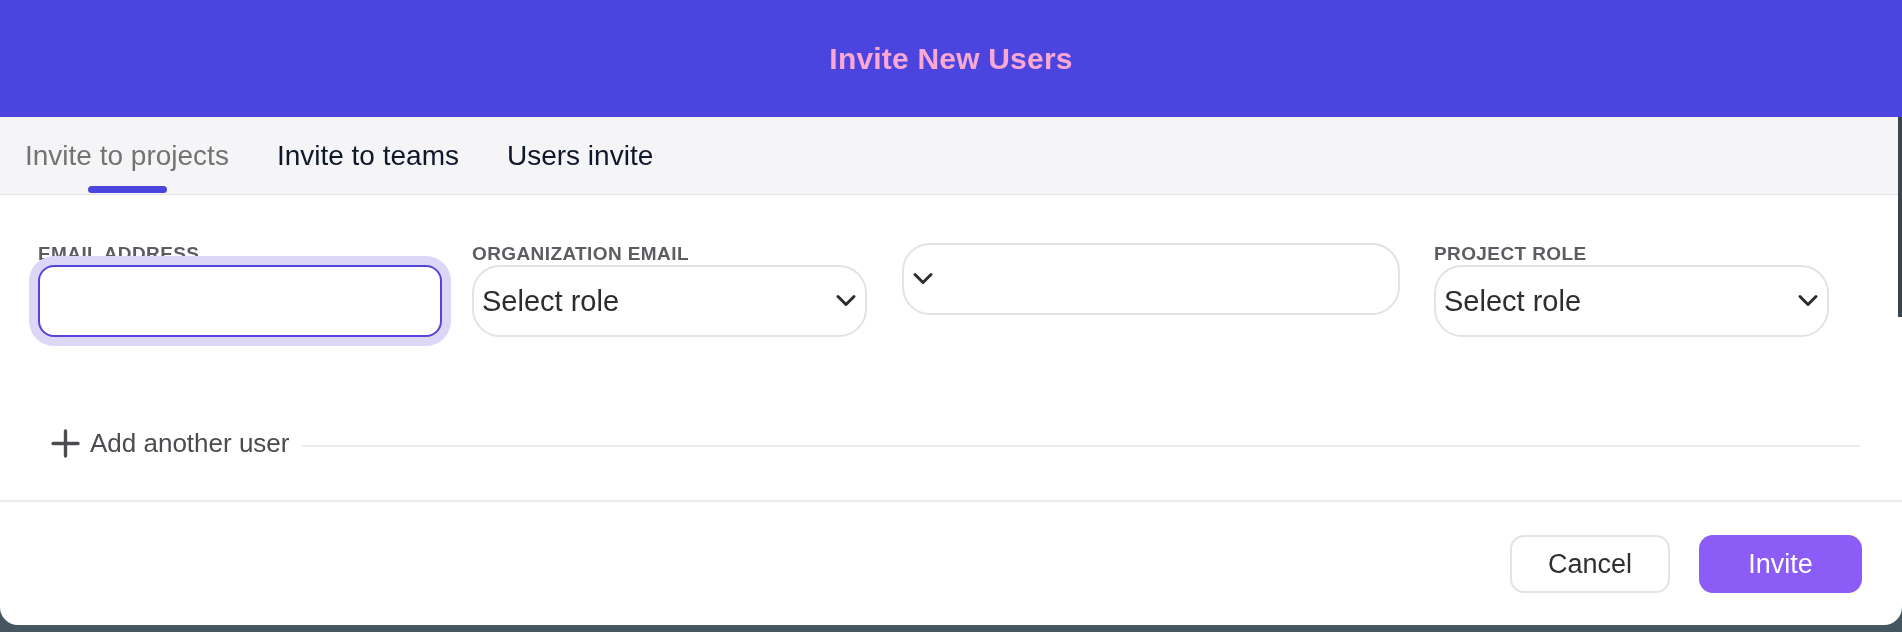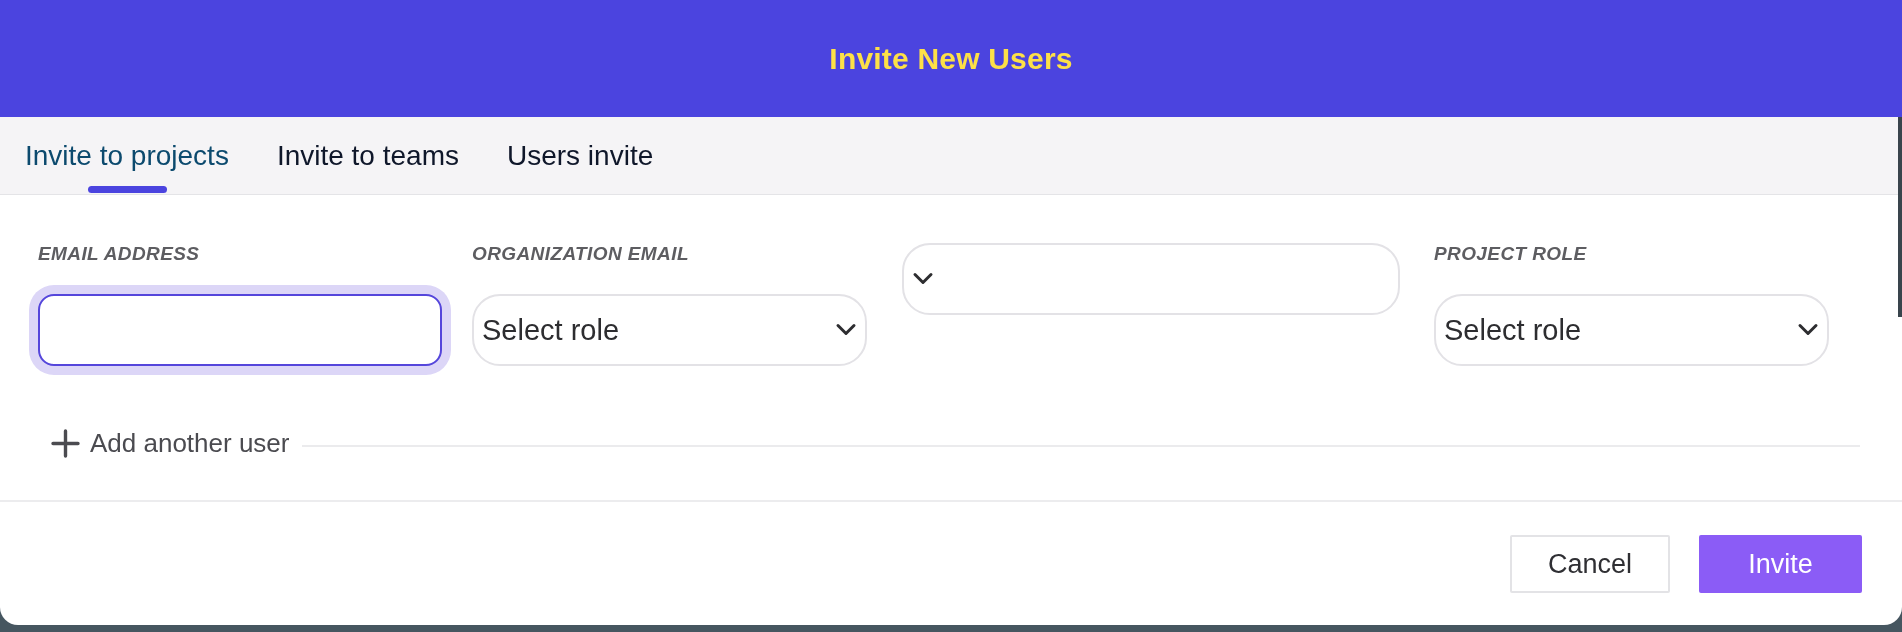--- a/index.html
+++ b/index.html
@@ -30,21 +30,21 @@
     position: absolute;
     left: 0; top: 0;
     width: 100%;
     height: 117px;
     background: #4B44DF;
     display: flex;
     align-items: center;
     justify-content: center;
   }
   .header h1 {
-    color: #fde047;
+    color: #f9a8d4;
     font-size: 30px;
     font-weight: bold;
     letter-spacing: 0.2px;
   }
   
   .tabbar {
     position: absolute;
     left: 0; top: 117px;
     width: 100%;
     height: 78px;
@@ -54,21 +54,21 @@
     align-items: center;
     padding-left: 25px;
   }
   .tab {
     font-size: 28px;
     color: #0f172a;
     margin-right: 48px;
     cursor: pointer;
     white-space: nowrap;
   }
-  .tab.active { color: #0c4a6e; }
+  .tab.active { color: #737373; }
   .tab-underline {
     position: absolute;
     left: 88px;
     top: 69px;
     width: 79px;
     height: 7px;
     border-radius: 4px;
     background: #4B44DF;
   }
   
@@ -81,23 +81,21 @@
   .field-col { display: flex; flex-direction: column; }
   .col-email   { width: 404px; margin-right: 30px; }
   .col-orgrole { width: 395px; margin-right: 35px; }
   .col-projects{ width: 498px; margin-right: 34px; }
   .col-projrole{ width: 395px; }
   .field-label {
     font-size: 19px;
     font-weight: bold;
     color: #5D5D61;
     letter-spacing: 0.4px;
-    margin-bottom: 29px;
-    white-space: nowrap;
-    font-style: italic;
+    white-space: nowrap;
   }
   .email-input {
     width: 404px;
     height: 72px;
     border: 2px solid #5546DB;
     border-radius: 16px;
     background: #ffffff;
     box-shadow: 0 0 0 9px #DCD6F7;
     outline: none;
     font-size: 29px;
@@ -152,21 +150,21 @@
     position: absolute;
     left: 0; top: 500px;
     width: 100%;
     height: 2px;
     background: #ECECEE;
   }
   .btn {
     position: absolute;
     top: 535px;
     height: 58px;
-    border-radius: 2px;
+    border-radius: 14px;
     font-size: 27px;
     font-family: "Liberation Sans", sans-serif;
     display: flex;
     align-items: center;
     justify-content: center;
     cursor: pointer;
   }
   .btn-cancel {
     left: 1510px;
     width: 160px;

